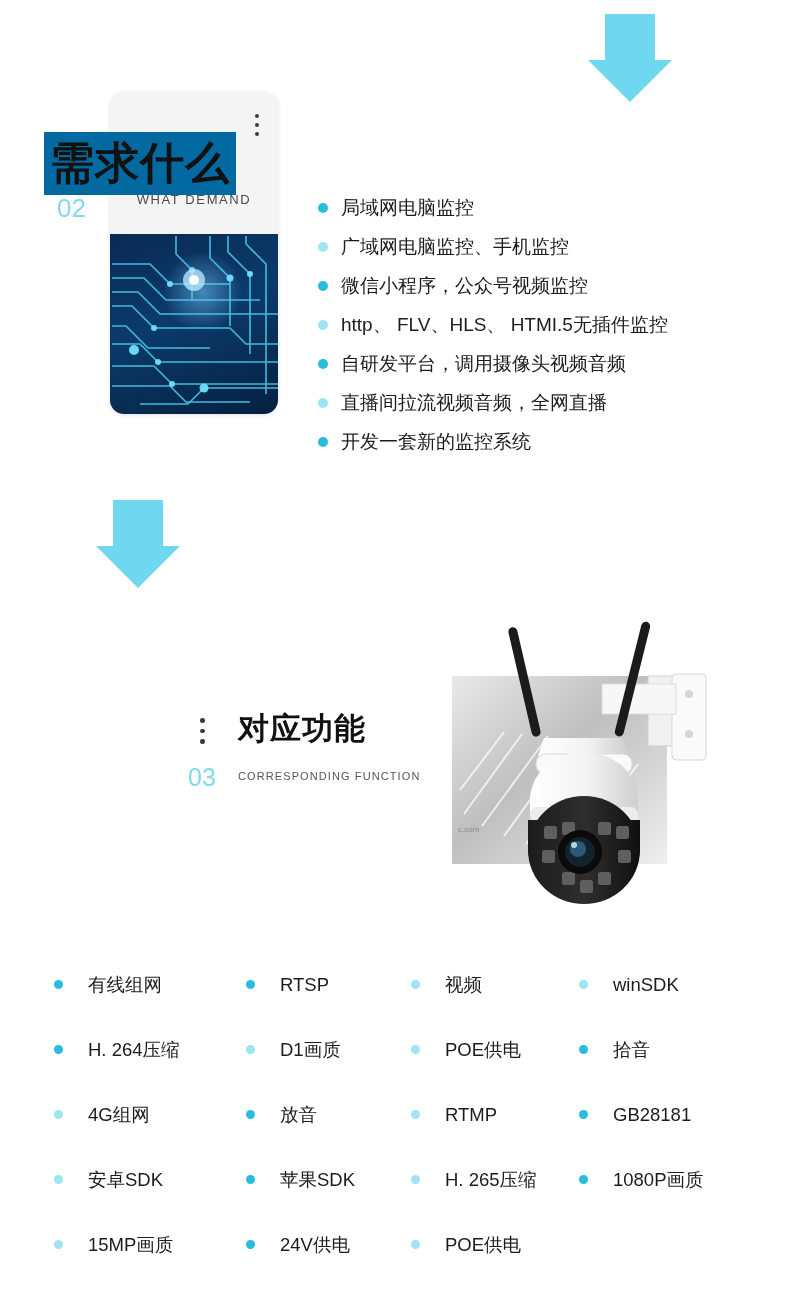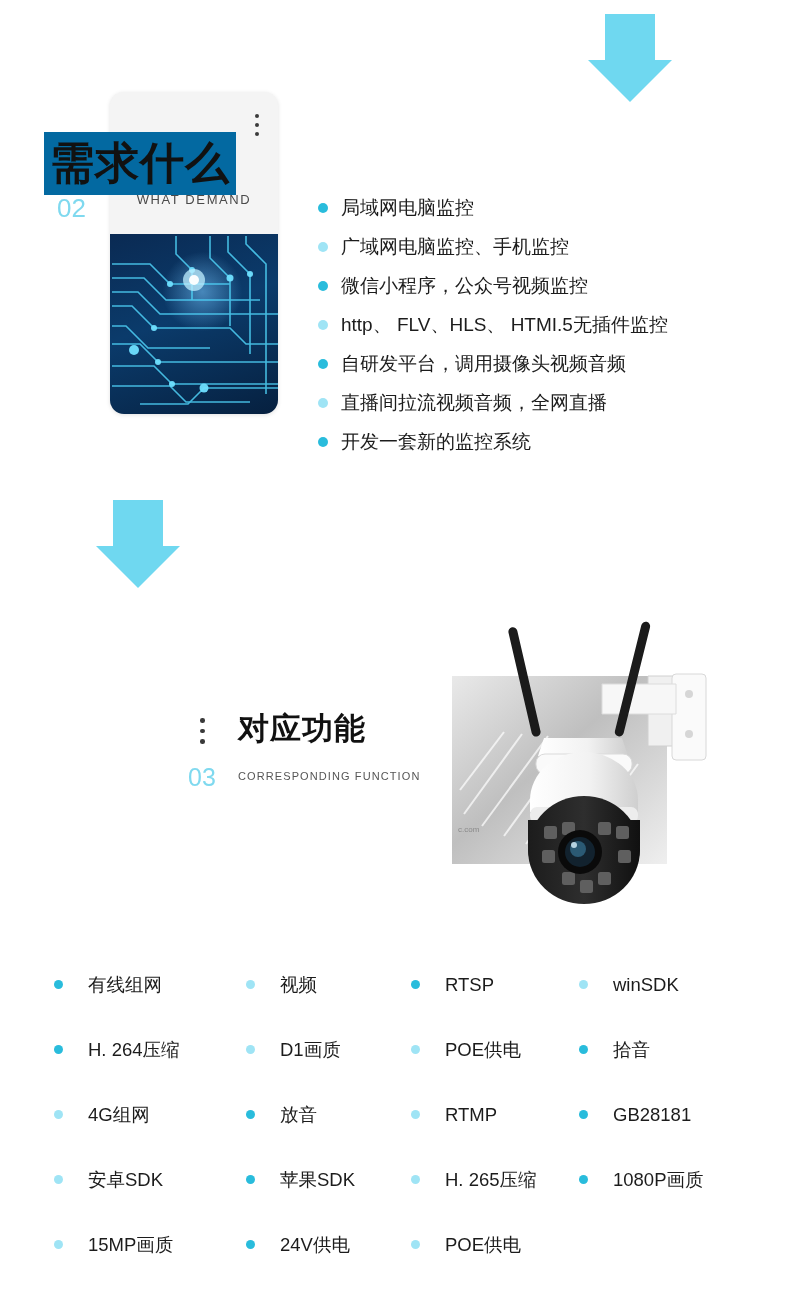--- a/index.html
+++ b/index.html
@@ -409,28 +409,28 @@
     <circle cx="122" cy="231" r="3" fill="#cfe9f5" opacity="0.85"></circle>
   </svg>
 </div>
 
 <div id="grid-03">
   <div class="cell">
       <span class="bullet" style="background: rgb(41, 188, 220);"></span>
       <span>有线组网</span>
     </div>
   <div class="cell">
+      <span class="bullet" style="background: rgb(41, 188, 220);"></span>
+      <span>RTSP</span>
+    </div>
+  <div class="cell">
       <span class="bullet" style="background: rgb(159, 228, 245);"></span>
       <span>视频</span>
     </div>
   <div class="cell">
-      <span class="bullet" style="background: rgb(41, 188, 220);"></span>
-      <span>RTSP</span>
-    </div>
-  <div class="cell">
       <span class="bullet" style="background: rgb(159, 228, 245);"></span>
       <span>winSDK</span>
     </div>
 
   <div class="cell">
       <span class="bullet" style="background: rgb(41, 188, 220);"></span>
       <span>H. 264压缩</span>
     </div>
   <div class="cell">
       <span class="bullet" style="background: rgb(159, 228, 245);"></span>

